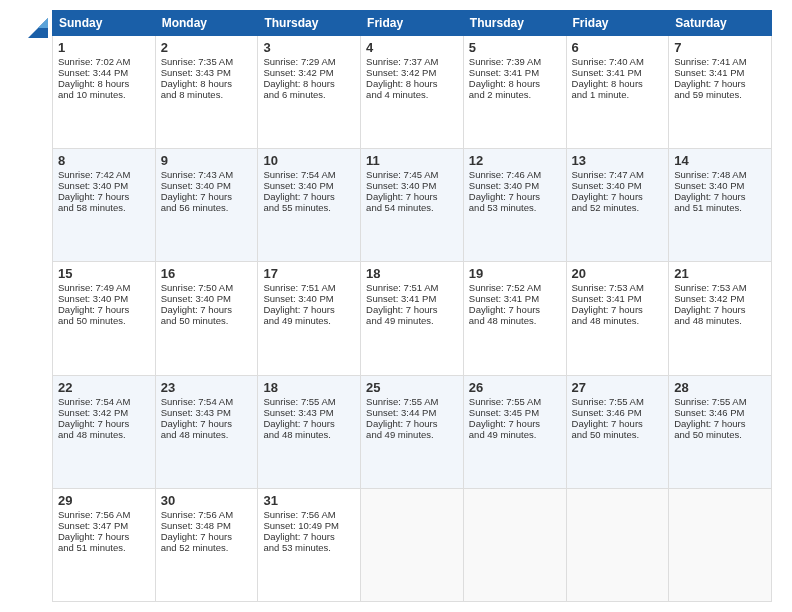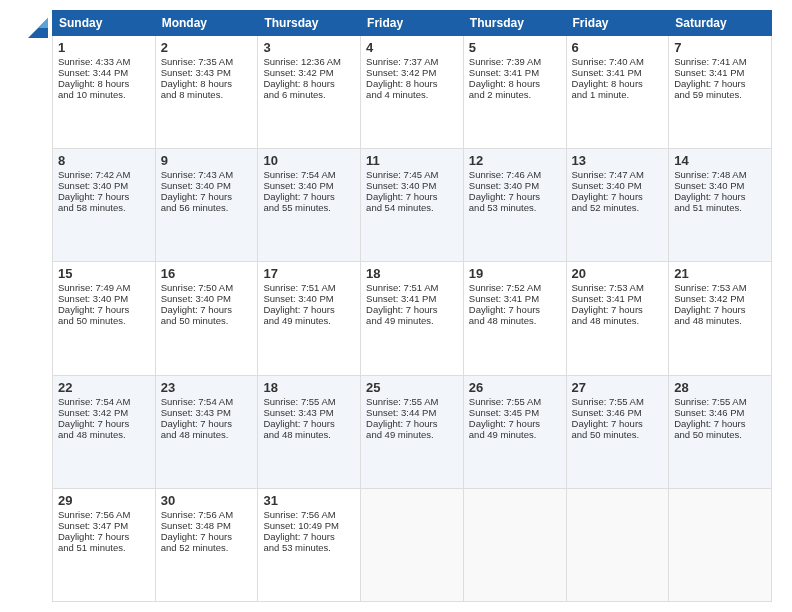--- a/index.html
+++ b/index.html
@@ -129,23 +129,23 @@
           <th>Monday</th>
           <th>Thursday</th>
           <th>Friday</th>
           <th>Thursday</th>
           <th>Friday</th>
           <th>Saturday</th>
         </tr>
     </thead>
     <tbody id="calendar-body">
     <tr>
-          <td><span class="day-number">1</span><span>Sunrise: 4:33 AM</span><br><span>Sunset: 3:44 PM</span><br><span>Daylight: 8 hours</span><br><span>and 10 minutes.</span></td>
+          <td><span class="day-number">1</span><span>Sunrise: 7:02 AM</span><br><span>Sunset: 3:44 PM</span><br><span>Daylight: 8 hours</span><br><span>and 10 minutes.</span></td>
           <td><span class="day-number">2</span><span>Sunrise: 7:35 AM</span><br><span>Sunset: 3:43 PM</span><br><span>Daylight: 8 hours</span><br><span>and 8 minutes.</span></td>
-          <td><span class="day-number">3</span><span>Sunrise: 12:36 AM</span><br><span>Sunset: 3:42 PM</span><br><span>Daylight: 8 hours</span><br><span>and 6 minutes.</span></td>
+          <td><span class="day-number">3</span><span>Sunrise: 7:29 AM</span><br><span>Sunset: 3:42 PM</span><br><span>Daylight: 8 hours</span><br><span>and 6 minutes.</span></td>
           <td><span class="day-number">4</span><span>Sunrise: 7:37 AM</span><br><span>Sunset: 3:42 PM</span><br><span>Daylight: 8 hours</span><br><span>and 4 minutes.</span></td>
           <td><span class="day-number">5</span><span>Sunrise: 7:39 AM</span><br><span>Sunset: 3:41 PM</span><br><span>Daylight: 8 hours</span><br><span>and 2 minutes.</span></td>
           <td><span class="day-number">6</span><span>Sunrise: 7:40 AM</span><br><span>Sunset: 3:41 PM</span><br><span>Daylight: 8 hours</span><br><span>and 1 minute.</span></td>
           <td><span class="day-number">7</span><span>Sunrise: 7:41 AM</span><br><span>Sunset: 3:41 PM</span><br><span>Daylight: 7 hours</span><br><span>and 59 minutes.</span></td>
         </tr>
         <tr>
           <td><span class="day-number">8</span><span>Sunrise: 7:42 AM</span><br><span>Sunset: 3:40 PM</span><br><span>Daylight: 7 hours</span><br><span>and 58 minutes.</span></td>
           <td><span class="day-number">9</span><span>Sunrise: 7:43 AM</span><br><span>Sunset: 3:40 PM</span><br><span>Daylight: 7 hours</span><br><span>and 56 minutes.</span></td>
           <td><span class="day-number">10</span><span>Sunrise: 7:54 AM</span><br><span>Sunset: 3:40 PM</span><br><span>Daylight: 7 hours</span><br><span>and 55 minutes.</span></td>
           <td><span class="day-number">11</span><span>Sunrise: 7:45 AM</span><br><span>Sunset: 3:40 PM</span><br><span>Daylight: 7 hours</span><br><span>and 54 minutes.</span></td>

